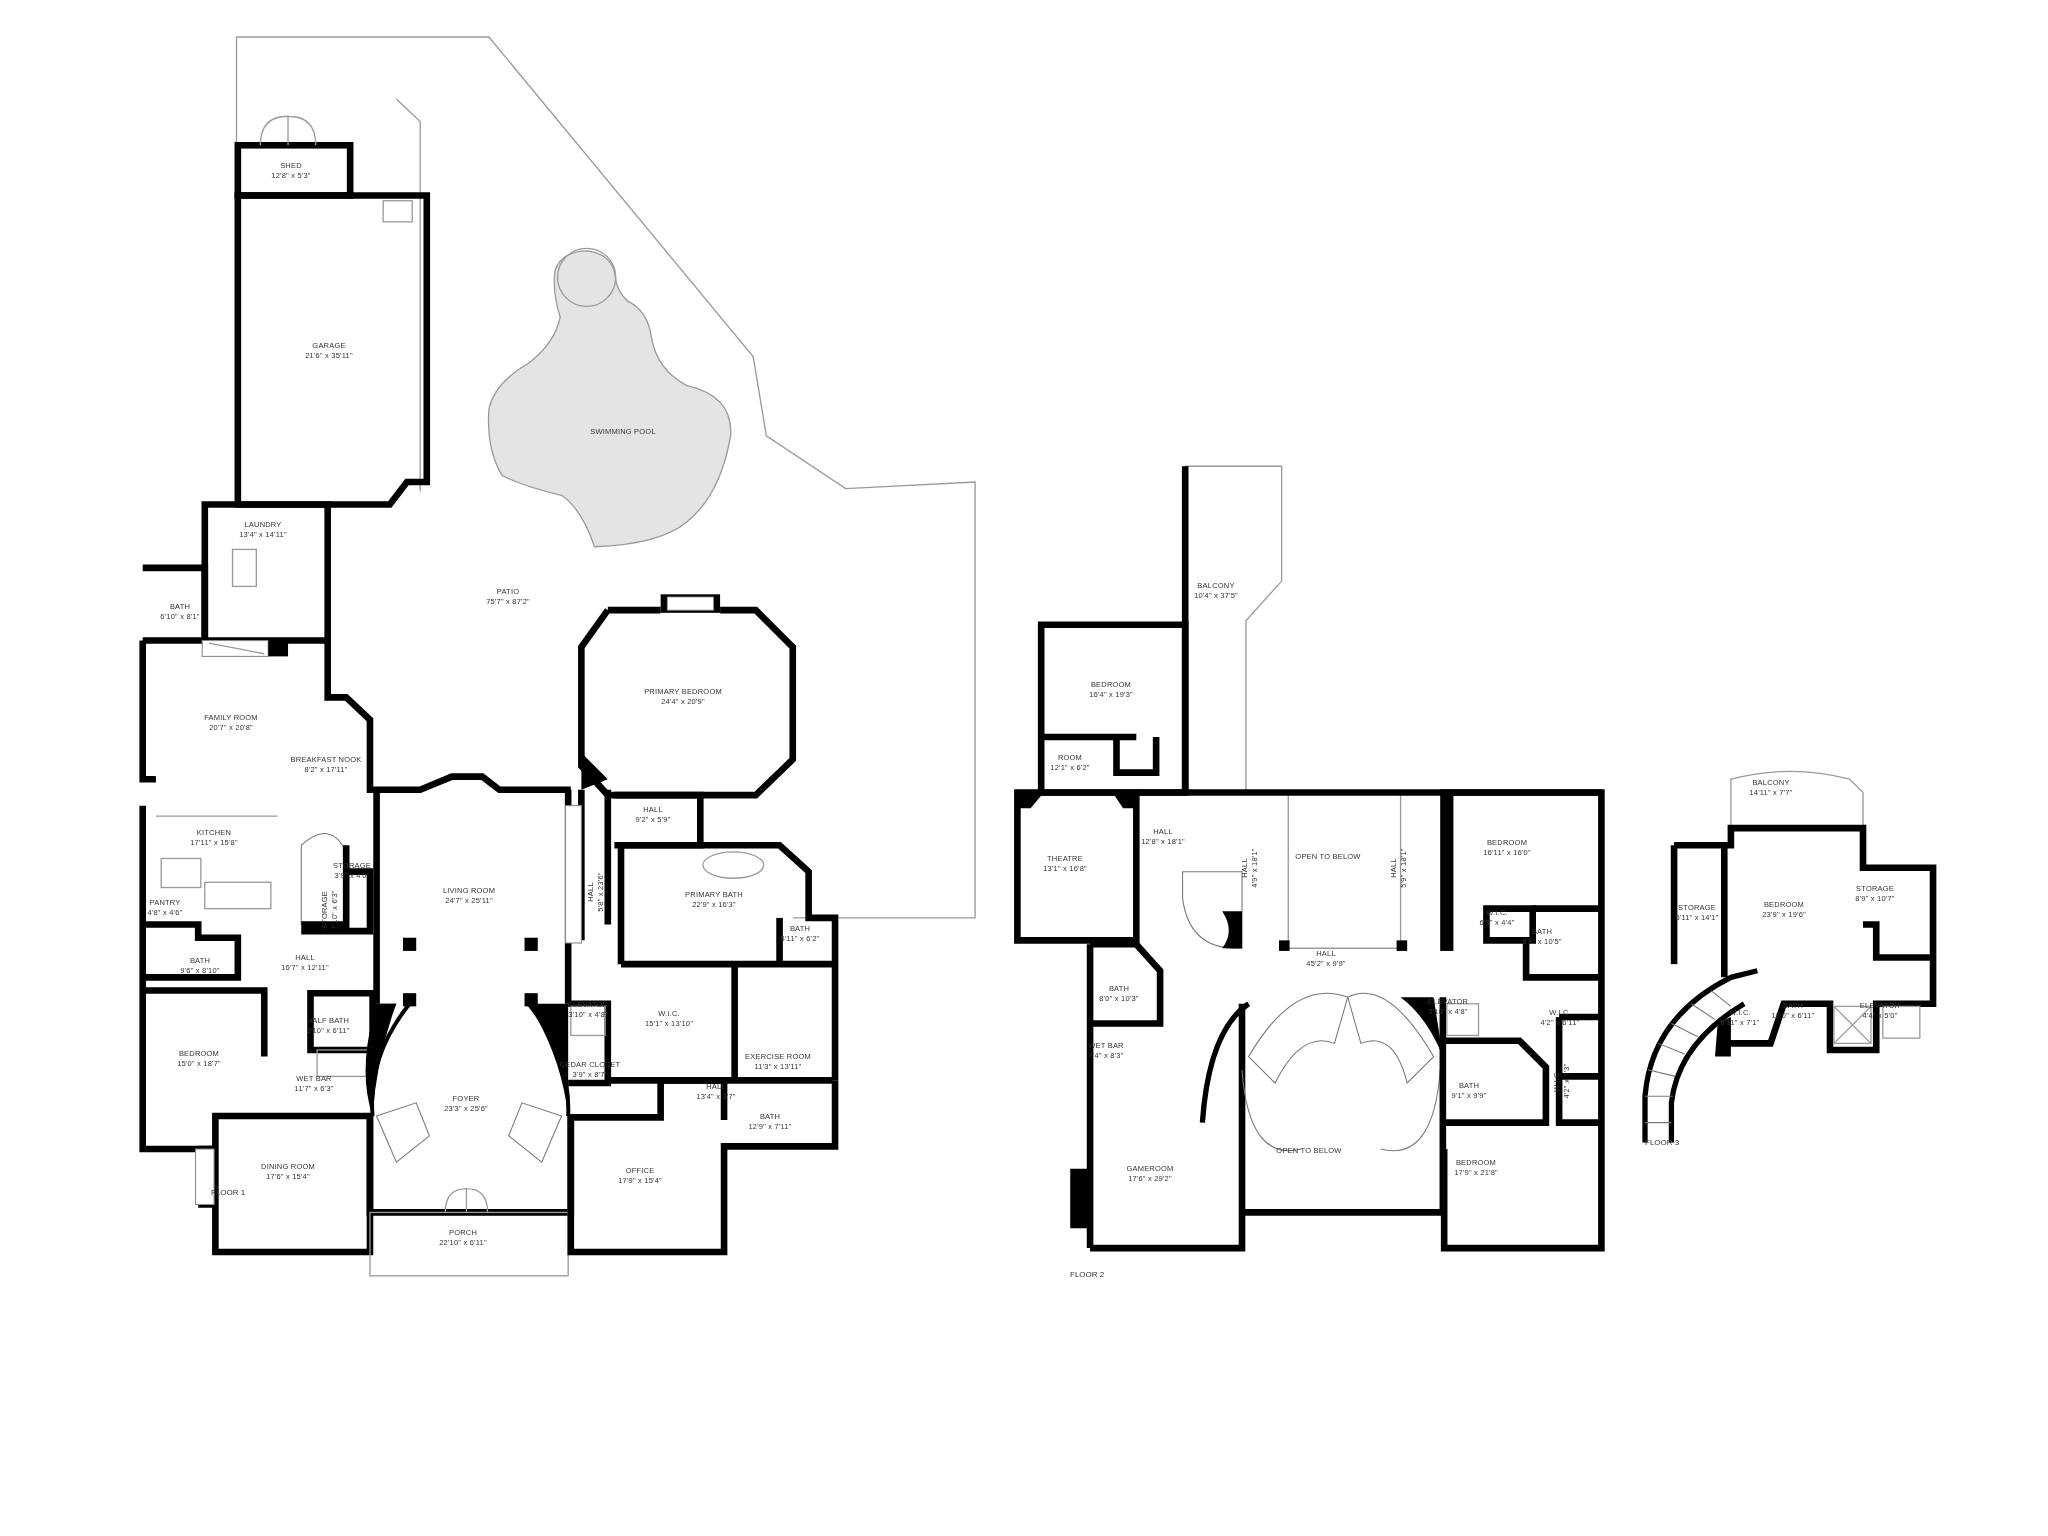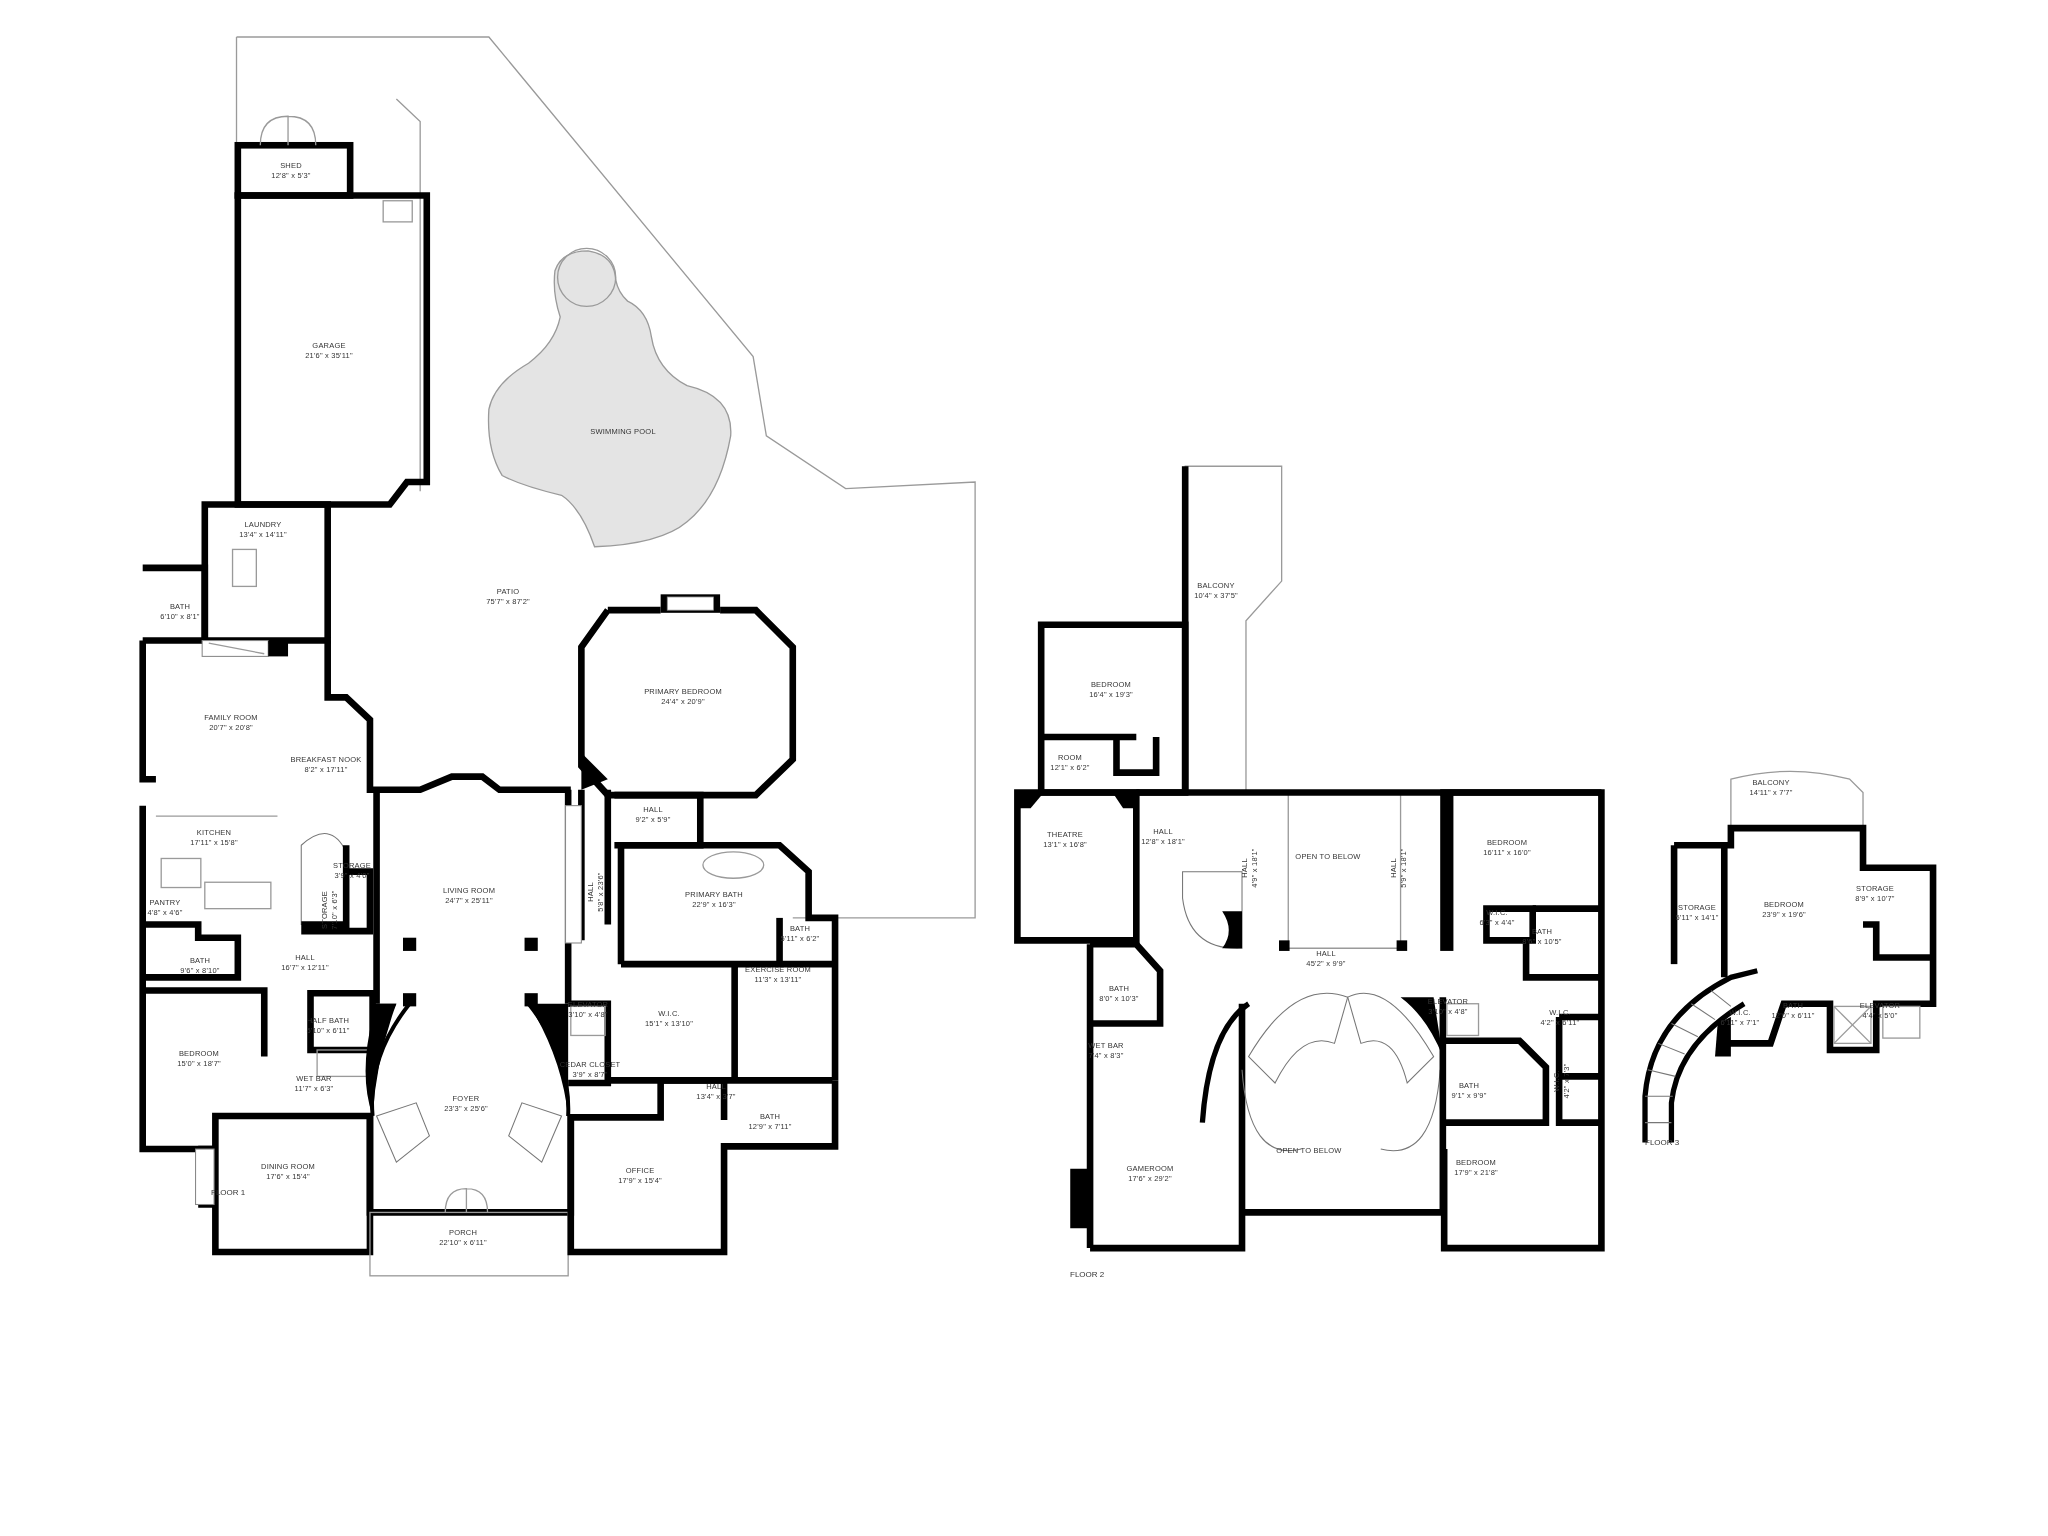--- a/index.html
+++ b/index.html
@@ -264,21 +264,21 @@
       <span class="d">5'11" x 6'2"</span>
     </div>
   <div class="lbl" style="left:588px;top:1010px">
       <span class="n">ELEVATOR</span>
       <span class="d">3'10" x 4'8"</span>
     </div>
   <div class="lbl" style="left:669px;top:1019px">
       <span class="n">W.I.C.</span>
       <span class="d">15'1" x 13'10"</span>
     </div>
-  <div class="lbl" style="left:778px;top:975px">
+  <div class="lbl" style="left:778px;top:1062px">
       <span class="n">EXERCISE ROOM</span>
       <span class="d">11'3" x 13'11"</span>
     </div>
   <div class="lbl" style="left:590px;top:1070px">
       <span class="n">CEDAR CLOSET</span>
       <span class="d">3'9" x 8'7"</span>
     </div>
   <div class="lbl" style="left:716px;top:1092px">
       <span class="n">HALL</span>
       <span class="d">13'4" x 3'7"</span>
@@ -300,21 +300,21 @@
       <span class="d">10'4" x 37'5"</span>
     </div>
   <div class="lbl" style="left:1111px;top:690px">
       <span class="n">BEDROOM</span>
       <span class="d">16'4" x 19'3"</span>
     </div>
   <div class="lbl" style="left:1070px;top:763px">
       <span class="n">ROOM</span>
       <span class="d">12'1" x 6'2"</span>
     </div>
-  <div class="lbl" style="left:1065px;top:840px">
+  <div class="lbl" style="left:1065px;top:864px">
       <span class="n">THEATRE</span>
       <span class="d">13'1" x 16'8"</span>
     </div>
   <div class="lbl" style="left:1163px;top:837px">
       <span class="n">HALL</span>
       <span class="d">12'8" x 18'1"</span>
     </div>
   <div class="lbl rot" style="left:1250px;top:868px">
       <span class="n">HALL</span>
       <span class="d">4'9" x 18'1"</span>

